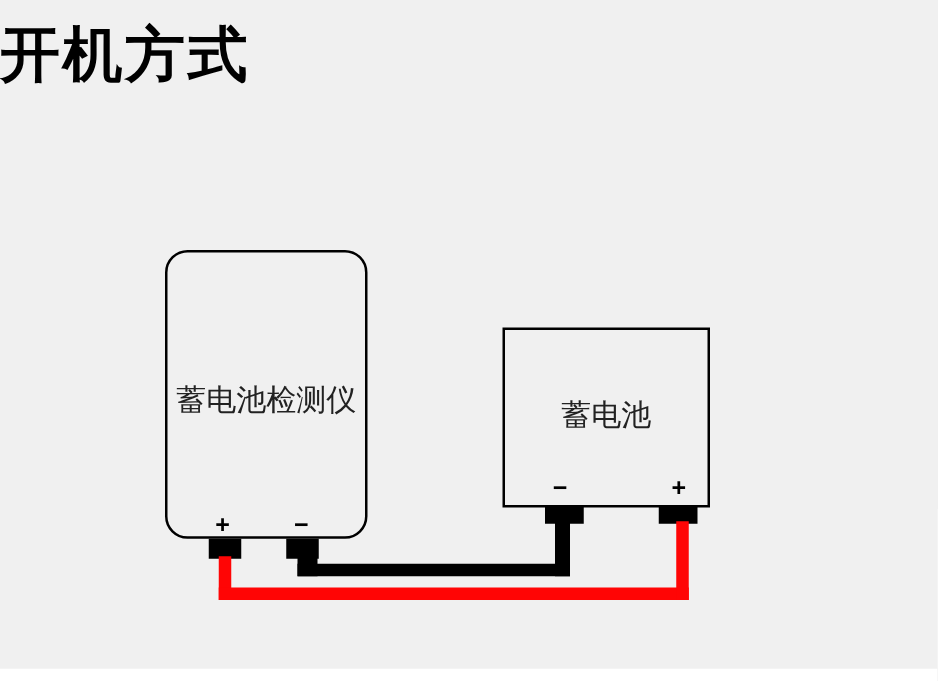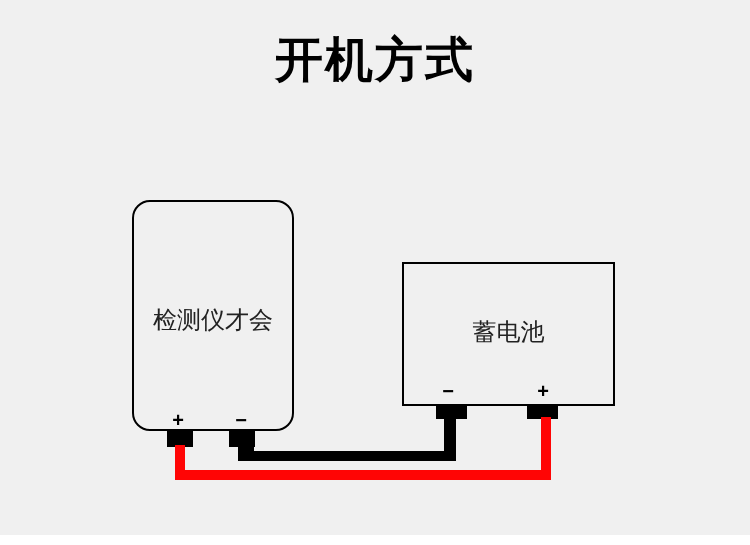--- a/index.html
+++ b/index.html
@@ -8,22 +8,21 @@
     font-family: "Liberation Sans", "DejaVu Sans", sans-serif;
   }
   .page {
     position: relative;
     width: 750px; height: 545px;
     background: #f0f0f0;
     overflow: hidden;
   }
   .page-title {
     position: absolute;
-    left: 0; top: 28px; width: 750px;
-    text-align: center;
+    left: 0; top: 12px; width: 750px;
     font-size: 48px;
     font-weight: bold;
     color: #000;
     letter-spacing: 2px;
   }
   .instructions {
     position: absolute;
     left: 0; top: 86px; width: 750px;
     text-align: center;
     font-size: 24px;
@@ -38,21 +37,21 @@
     left: 132px; top: 200px;
     width: 162px; height: 231px;
     border: 2px solid #000;
     border-radius: 18px;
     background: #f0f0f0;
     box-sizing: border-box;
   }
   .battery-box {
     position: absolute;
     left: 402px; top: 262px;
-    width: 213px; height: 144px;
+    width: 166px; height: 144px;
     border: 2px solid #000;
     background: #f0f0f0;
     box-sizing: border-box;
   }
   .device-label {
     position: absolute;
     left: 0; width: 100%;
     text-align: center;
     color: #222;
     font-size: 24px;
@@ -88,21 +87,21 @@
 <body>
 
 <div class="page">
 
   <div class="page-title">开机方式</div>
 
 
   <div class="diagram">
 
     <div class="tester-box">
-      <div class="device-label">检测仪才会</div>
+      <div class="device-label">蓄电池检测仪</div>
     </div>
     <div class="polarity" style="left:163px; top:410px;">+</div>
     <div class="polarity" style="left:226px; top:410px;">−</div>
     <div class="terminal" style="left:167px; top:431px; width:26px; height:16px;"></div>
     <div class="terminal" style="left:229px; top:431px; width:26px; height:16px;"></div>
 
     <div class="battery-box">
       <div class="device-label">蓄电池</div>
     </div>
     <div class="polarity" style="left:433px; top:381px;">−</div>

